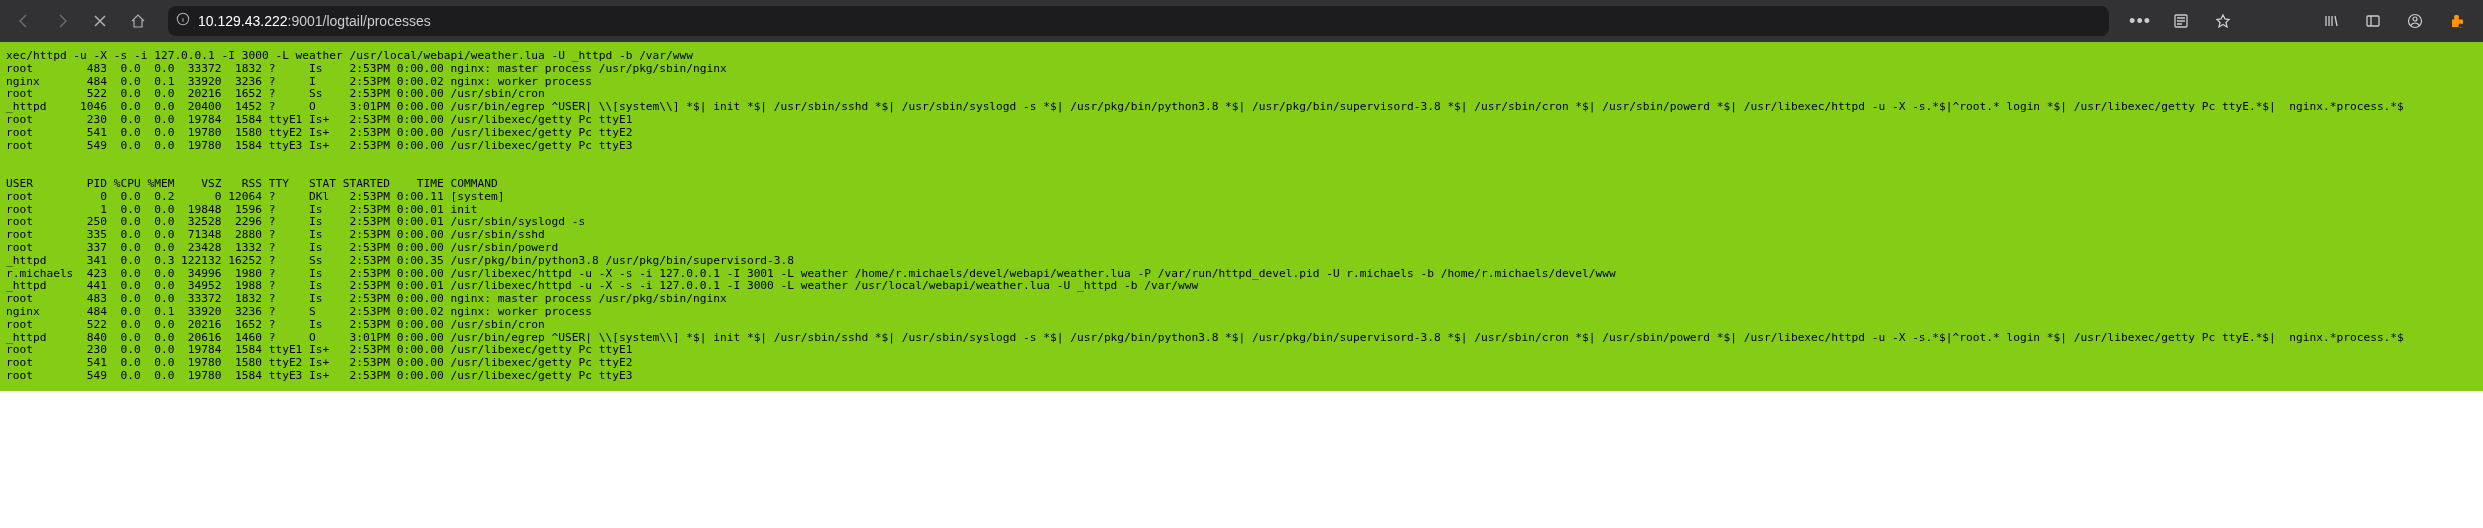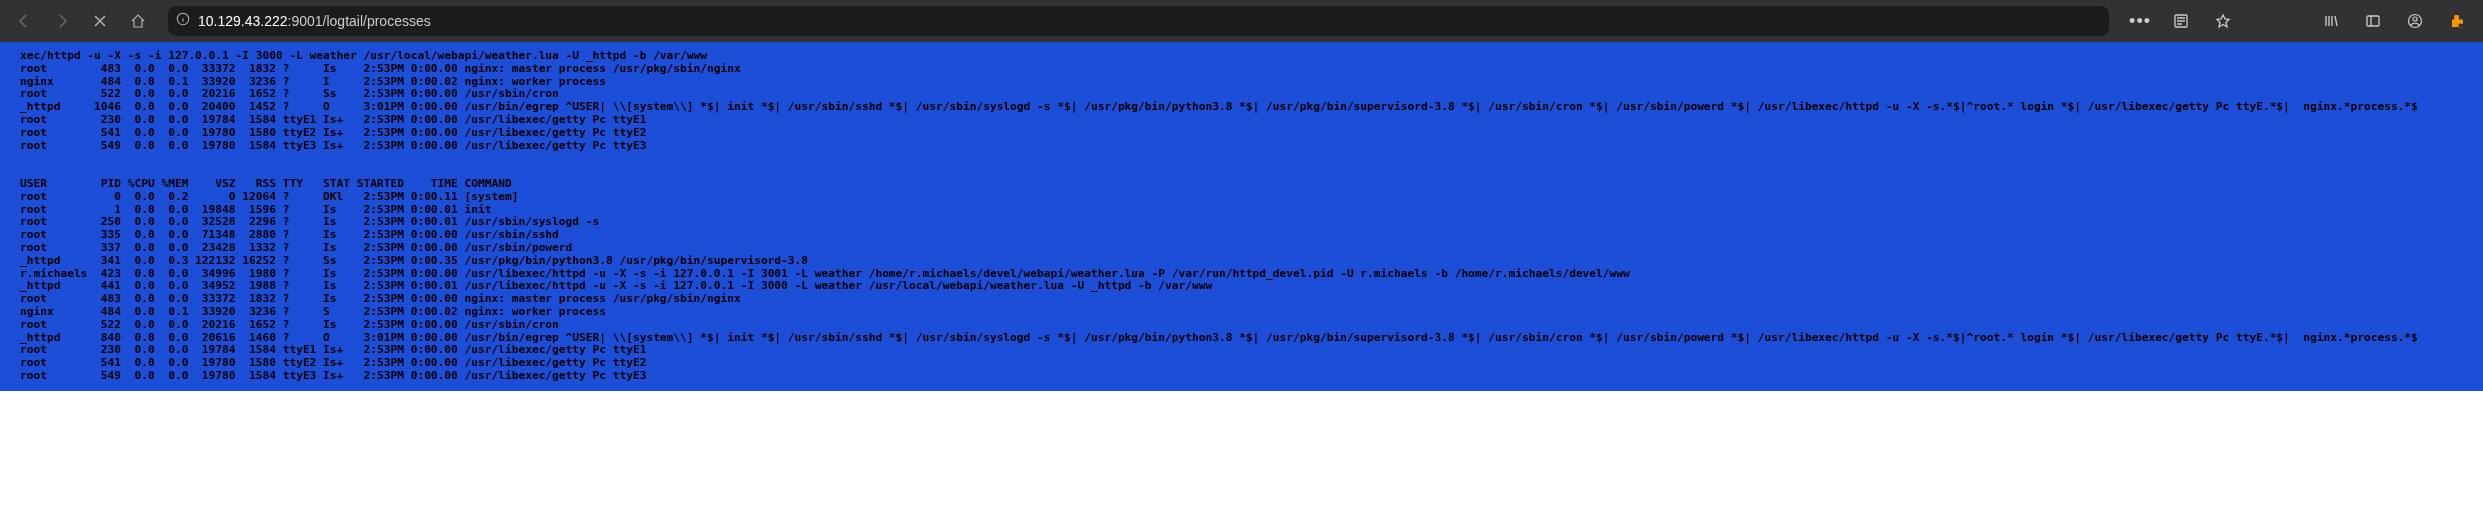--- a/index.html
+++ b/index.html
@@ -49,23 +49,22 @@
   width: 36px;
   height: 32px;
   display: flex;
   align-items: center;
   justify-content: center;
   color: #ccc;
 }
 .right-ic svg { width: 16px; height: 16px; }
 .dots { font-size: 18px; letter-spacing: 1px; color: #ccc; padding: 0 6px; }
 .content {
-  padding: 8px 20px;
-  background: #1d4ed8;
-  font-weight: bold;
+  padding: 8px 6px;
+  background: #84cc16;
 }
 pre {
   font-family: "DejaVu Sans Mono", "Liberation Mono", monospace;
   font-size: 11.2px;
   line-height: 12.8px;
   color: #000;
   white-space: pre;
   overflow: hidden;
 }
 .accent { color: #ff9500; }

